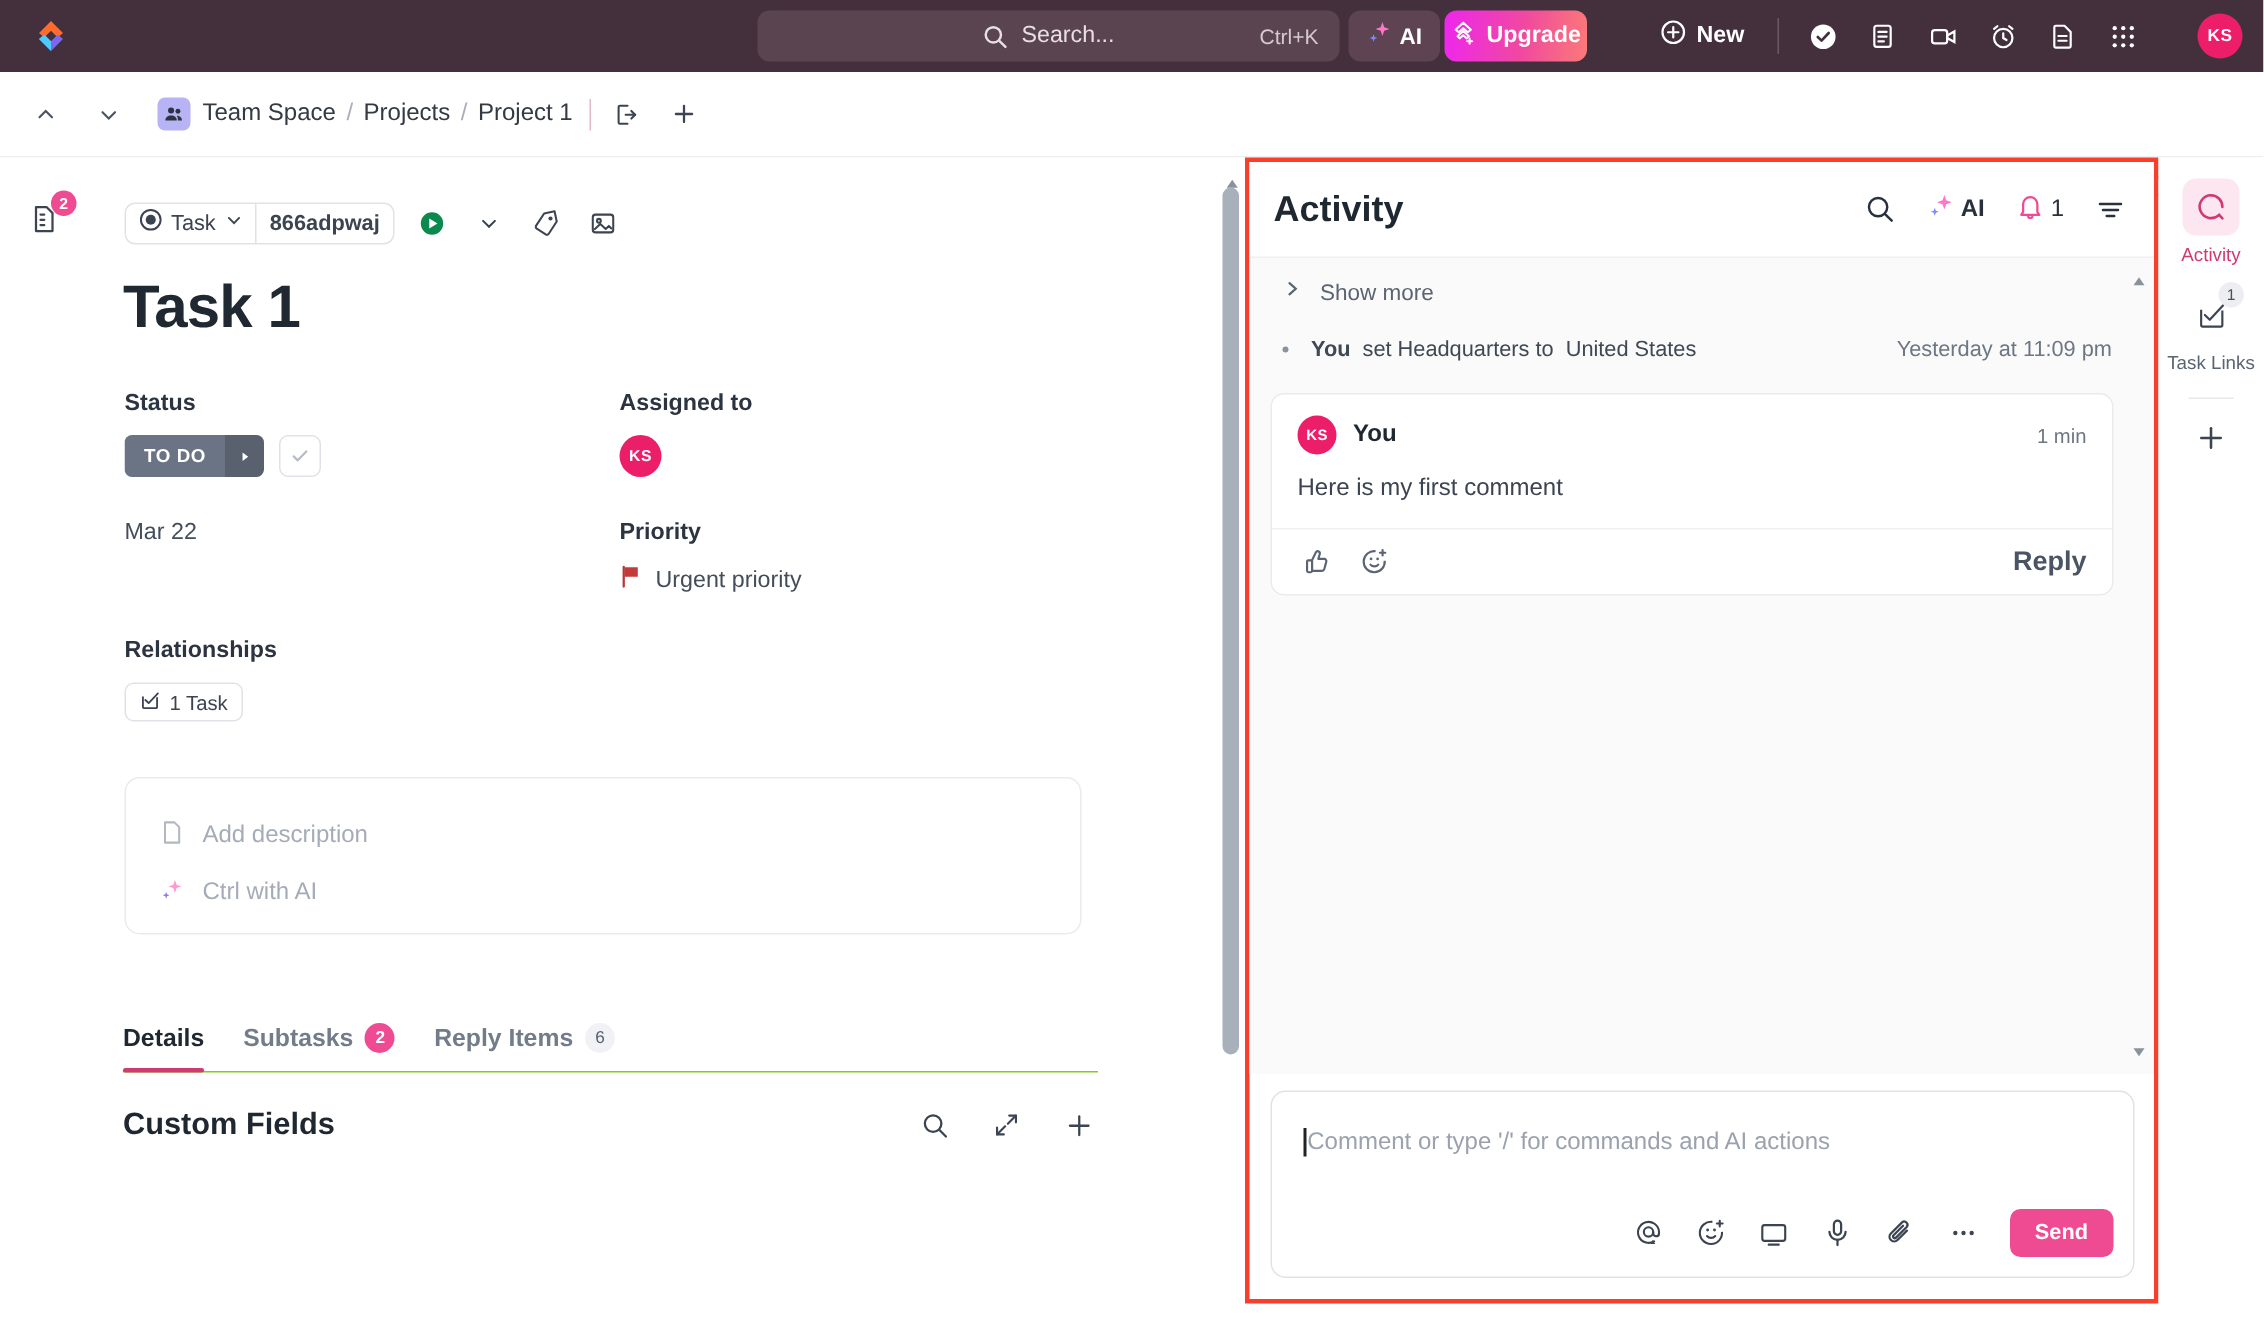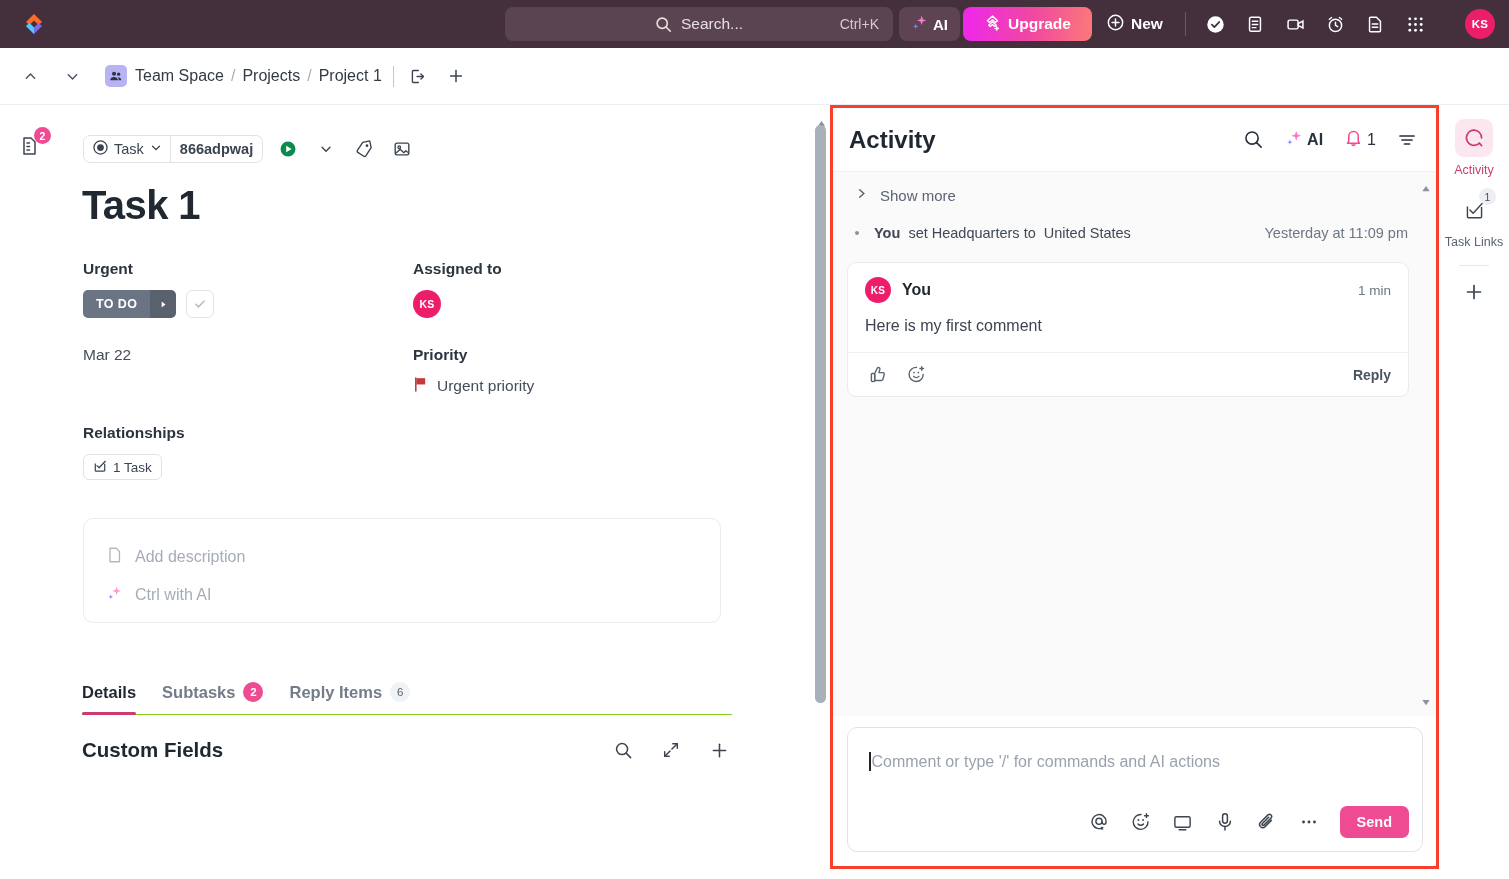--- a/index.html
+++ b/index.html
@@ -30,21 +30,21 @@
   .search-kbd { position:absolute; right: 14px; color: #d6c8d1; font-size: 14px; }
 
   .ai-btn {
     position: absolute; left: 899px; top: 7px; height: 34px; padding: 0 12px;
     background: #5e4452; border-radius: 8px;
     display: flex; align-items: center; gap: 5px; cursor: pointer;
   }
   .ai-btn .lbl { color: #ffffff; font-size: 15px; font-weight: bold; }
 
   .upgrade-btn {
-    position: absolute; left: 963px; top: 7px; height: 34px; padding: 0 21px;
+    position: absolute; left: 963px; top: 7px; height: 34px; padding: 0 4px;
     background: linear-gradient(96deg, #ee26ee 0%, #f0499f 55%, #fb7a78 100%);
     border-radius: 8px; display: flex; align-items: center; gap: 7px; cursor: pointer;
   }
   .upgrade-btn .lbl { color: #fff; font-size: 15.5px; font-weight: bold; }
 
   .new-btn {
     position: absolute; left: 1098px; top: 7px; height: 34px; padding: 0 8px;
     display: flex; align-items: center; gap: 6px; cursor: pointer;
   }
   .new-btn .lbl { color: #fff; font-size: 15.5px; font-weight: bold; }
@@ -226,21 +226,21 @@
     cursor: pointer;
   }
   .cc-name { margin-left: 11px; font-size: 16px; font-weight: bold; color: #1f2730; }
   .cc-time { margin-left: auto; font-size: 13.5px; color: #6d7683; }
   .cc-body { padding: 14px 17px 17px 17px; font-size: 16px; color: #3b4450; }
   .cc-foot {
     display:flex; align-items:center; height: 44px; padding: 0 17px;
     border-top: 1px solid #eef0f2;
   }
   .cc-react { width: 26px; height: 26px; display:flex; align-items:center; justify-content:center; cursor:pointer; margin-right: 12px; }
-  .cc-reply { margin-left: auto; font-size: 14px; font-weight: bold; color: #4a5costs; color: #4a5462; cursor:pointer; }
+  .cc-reply { margin-left: auto; font-size: 18px; font-weight: bold; color: #4a5costs; color: #4a5462; cursor:pointer; }
 
   .composer {
     position: absolute; left: 14px; bottom: 14px; width: 576px; height: 125px;
     background: #fff; border: 1px solid #dfe3e8; border-radius: 10px;
   }
   .comp-input { position:absolute; left: 21px; top: 24px; display:flex; align-items:center; }
   .comp-caret { width: 1.5px; height: 19px; background: #222; margin-right: 1px; }
   .comp-ph { font-size: 16px; color: #9aa2ae; }
   .comp-tools { position:absolute; right: 13px; bottom: 13px; display:flex; align-items:center; gap: 16px; }
   .ct-ico { width: 26px; height: 26px; display:flex; align-items:center; justify-content:center; cursor:pointer; }
@@ -522,21 +522,21 @@
             <path d="M4.5 15.5 L9 11.3 L13 15 L15.3 12.8 L17.5 15"></path>
           </svg>
       </div>
     </div>
 
     <div class="task-title">Task 1</div>
 
     <div class="field-grid">
       <div class="field-row">
         <div class="field-col">
-          <div class="field-label">Urgent</div>
+          <div class="field-label">Status</div>
           <div class="status-row">
             <div class="status-pill">
               <div class="sp-main">TO DO</div>
               <div class="sp-arrow">
                 <svg width="9" height="9" viewBox="0 0 10 10" fill="#fff">
                     <path d="M3 1.8 L7.2 5 L3 8.2 Z"></path>
                   </svg>
               </div>
             </div>
             <div class="check-box-btn">

